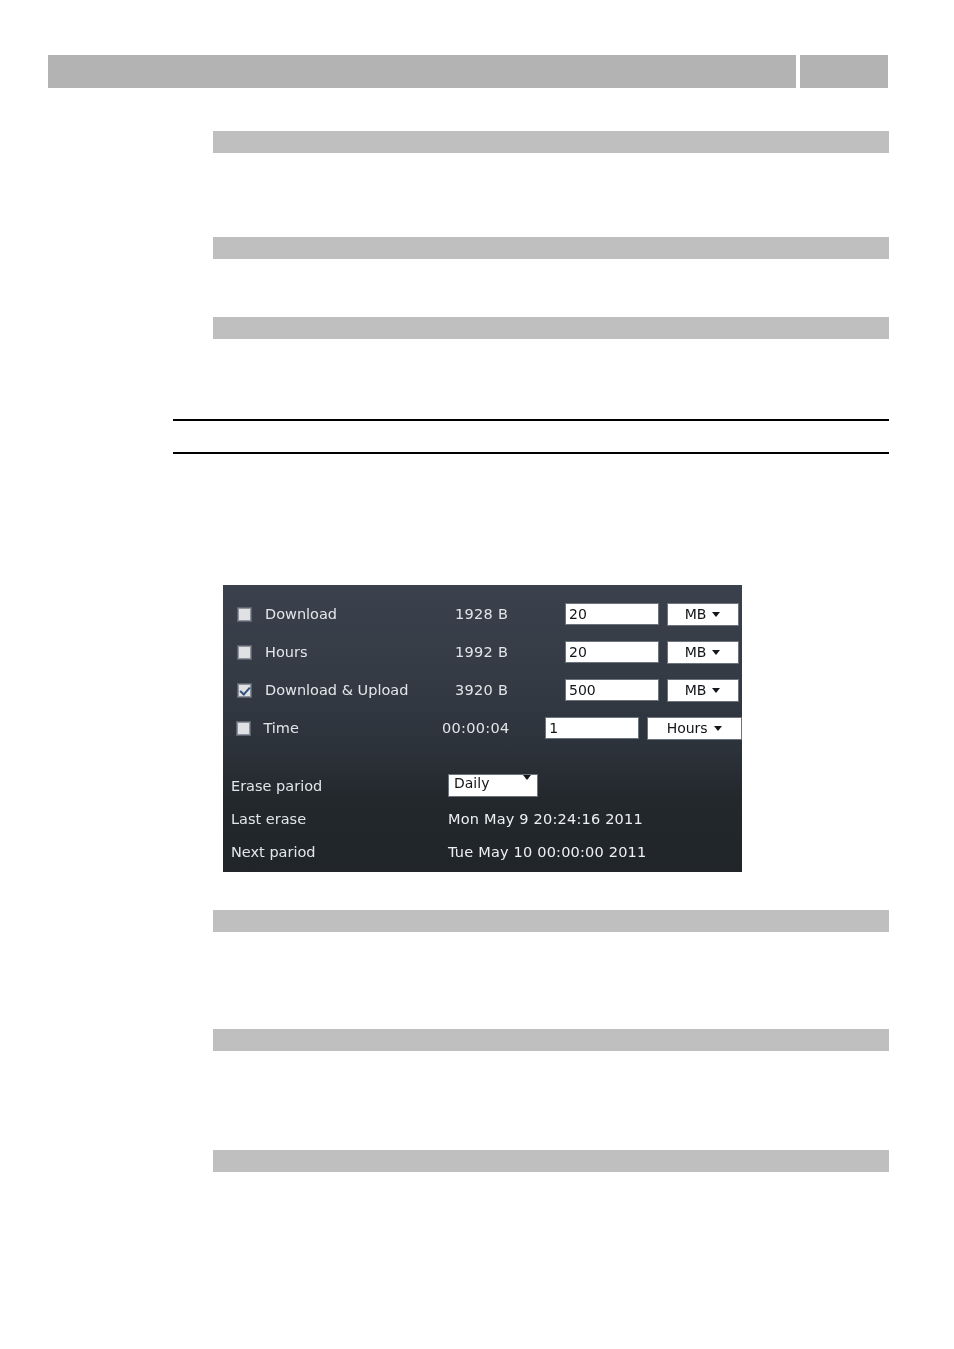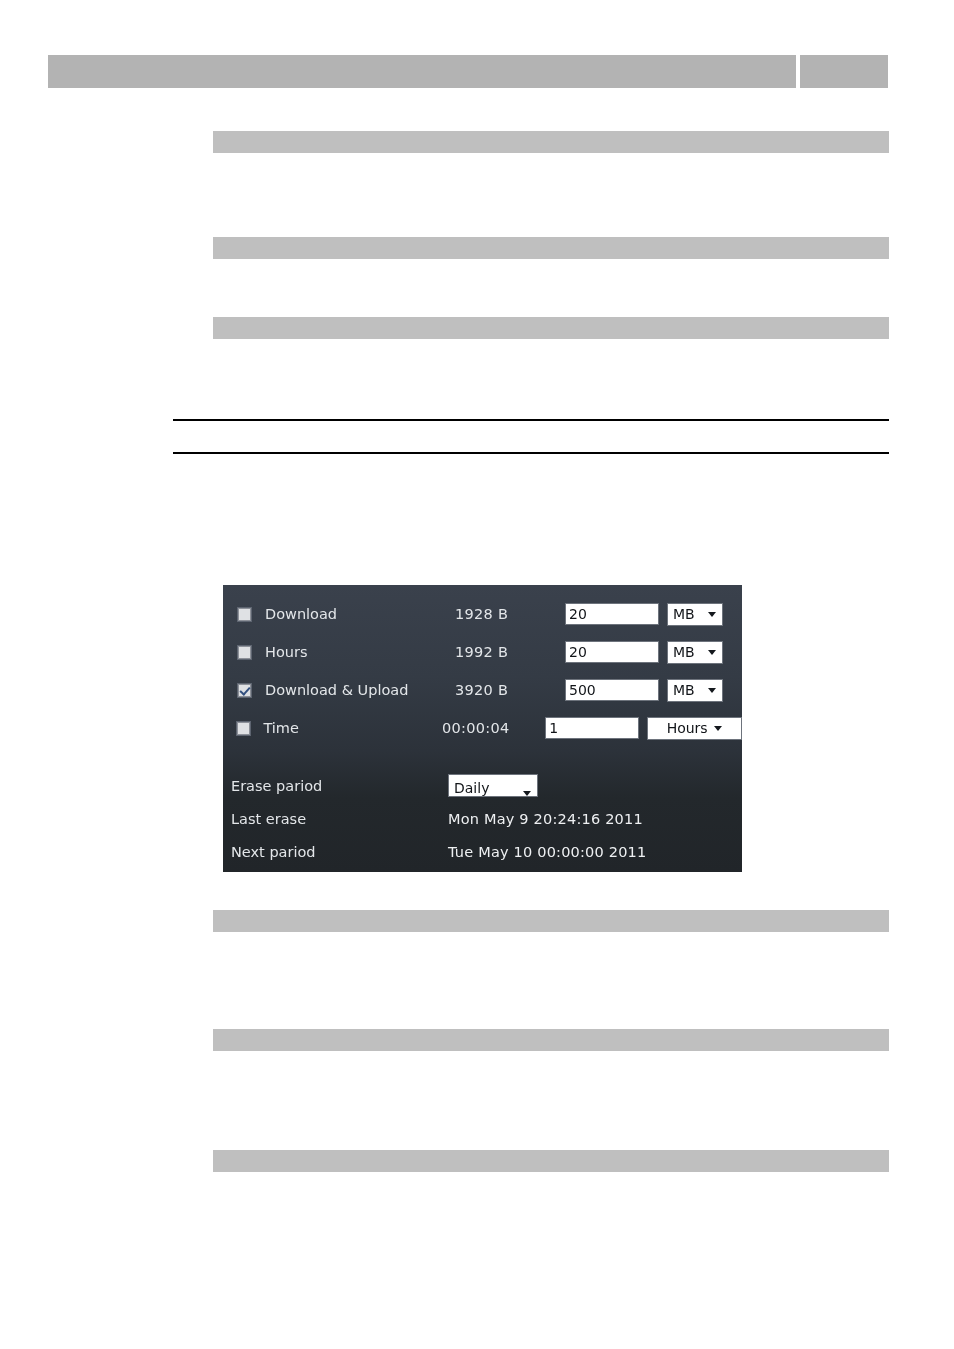--- a/index.html
+++ b/index.html
@@ -144,31 +144,31 @@
     border: 1px solid #6d737c;
     box-sizing: border-box;
     margin-left: 8px;
     display: flex;
     align-items: center;
     justify-content: space-between;
     padding: 0 6px 0 5px;
     color: #111418;
     font-size: 14px;
   }
-  .unit-select.narrow { width: 56px; }
+  .unit-select.narrow { width: 72px; justify-content: center; }
   .unit-select.wide   { width: 100px; justify-content: center; }
 
   .period-select {
     width: 90px;
     height: 23px;
     background: #ffffff;
     border: 1px solid #6d737c;
     box-sizing: border-box;
     display: flex;
-    align-items: flex-end;
+    align-items: flex-start;
     justify-content: space-between;
     padding: 0 6px 0 5px;
     color: #111418;
     font-size: 14px;
   }
 
   .caret {
     width: 0;
     height: 0;
     border-left: 4.5px solid transparent;

